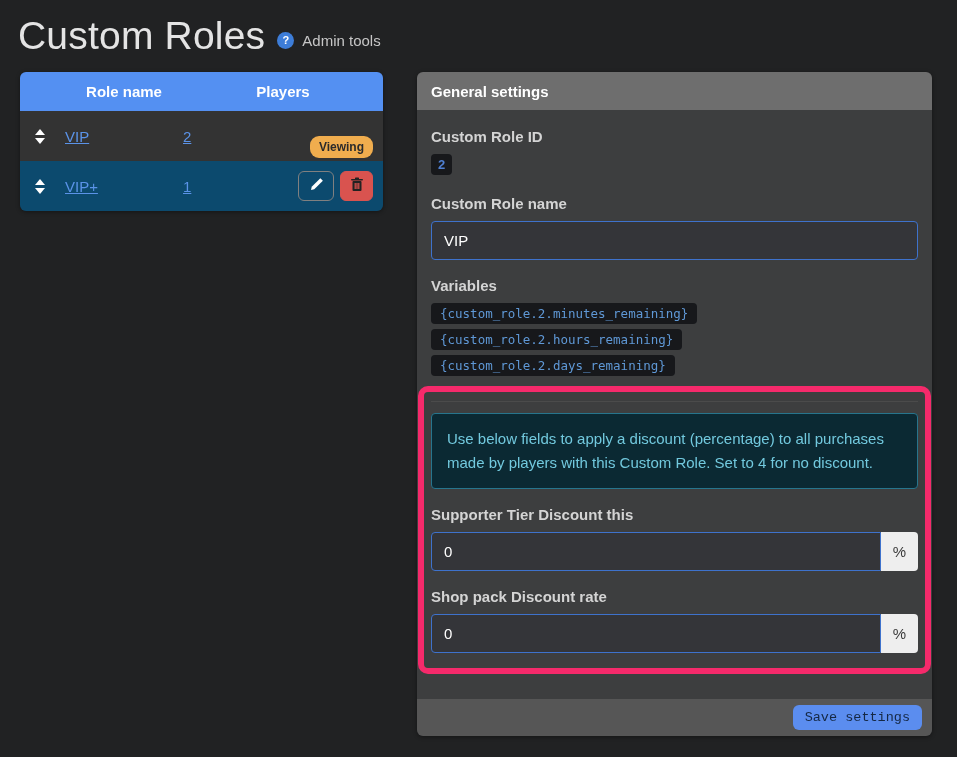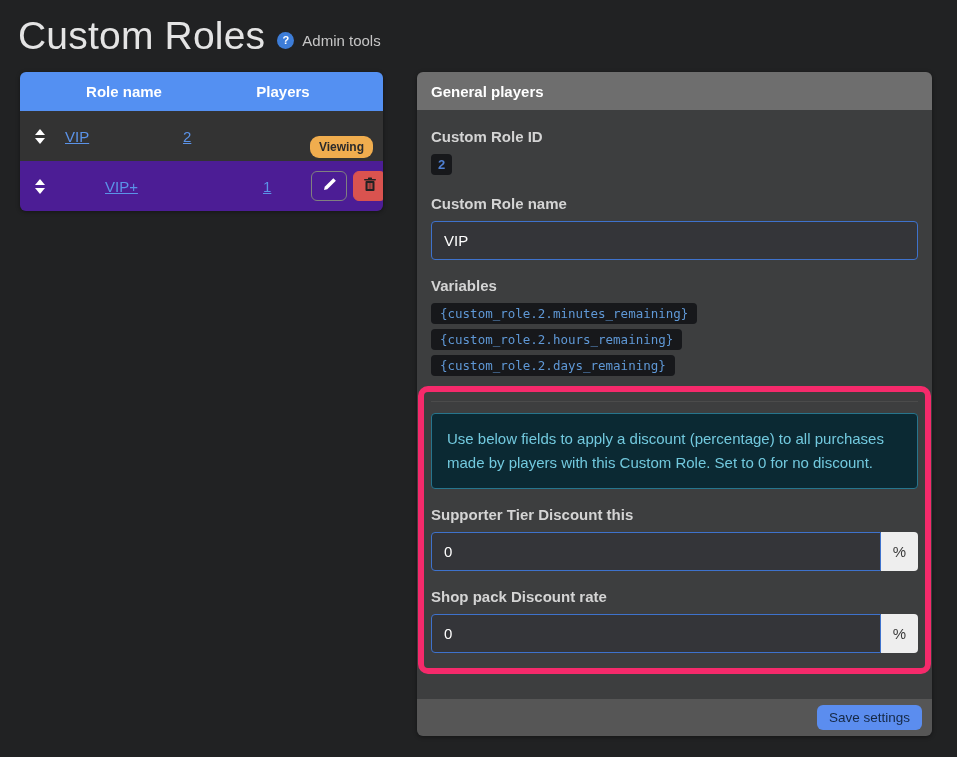--- a/index.html
+++ b/index.html
@@ -33,21 +33,21 @@
     background:#5490f2; height:39px;
     display:grid; grid-template-columns:45px 118px 1fr; align-items:center;
     color:#fff; font-size:15px; font-weight:bold;text-align:center;
   }
   .roles-row {
     height:50px;
     display:grid; grid-template-columns:45px 118px 1fr auto; align-items:center;
     padding-right:10px;
   }
   .roles-row.odd  { background:#333333; }
-  .roles-row.even { background:#4c1d95;gap:40px; }
+  .roles-row.even { background:#0c4a6e; }
   .drag-handle { display:flex; flex-direction:column; align-items:center; gap:3px; cursor:grab; margin-left:14px; width:12px; }
   .tri-up   { width:0; height:0; border-left:5px solid transparent; border-right:5px solid transparent; border-bottom:6px solid #fff; }
   .tri-down { width:0; height:0; border-left:5px solid transparent; border-right:5px solid transparent; border-top:6px solid #fff; }
   a.cell-link { color:#5b93e8; font-size:15px; text-decoration:underline; cursor:pointer; }
   .viewing-badge {
     justify-self:end;
     background:#f0ad4e; color:#2b2b2b; font-size:12px; font-weight:bold;
     padding:4px 9px; border-radius:9px;margin-top:21px;
   }
   .row-actions { display:flex; gap:6px; justify-self:end; }
@@ -104,21 +104,21 @@
     border-radius:0 4px 4px 0;
   }
 
   
   .panel-footer {
     background:#565656; height:37px; display:flex; align-items:center;
     justify-content:flex-end; padding:0 10px;
   }
   .save-btn {
     background:#5b8def; color:#152844; border:none; border-radius:6px;
-    font-size:13.5px; font-family:Liberation Sans, sans-serif;
+    font-size:13.5px; font-family:Liberation Mono, monospace;
     padding:5px 12px; cursor:pointer;
   }
 </style>
 </head>
 <body>
 
 <div class="page-header">
   <span class="page-title">Custom Roles</span>
   <span class="help-icon">?</span>
   <span class="page-subtitle">Admin tools</span>
@@ -168,39 +168,39 @@
               <rect x="6.4" y="6" width="1.2" height="6" fill="#d9534f"></rect>
               <rect x="8.2" y="6" width="1.2" height="6" fill="#d9534f"></rect>
             </svg>
           </span>
         </button>
       </span>
     </div>
   </div>
 
   <div class="panel">
-    <div class="panel-header">General players</div>
+    <div class="panel-header">General settings</div>
 
     <div class="panel-body">
 
       <div class="field-label">Custom Role ID</div>
       <span class="id-badge">2</span>
 
       <div class="field-label" style="margin-top:14px;">Custom Role name</div>
       <input class="text-input" type="text" value="VIP" style="">
 
       <div class="field-label" style="margin-top:17px;">Variables</div>
       <span class="var-chip">{custom_role.2.minutes_remaining}</span>
       <span class="var-chip">{custom_role.2.hours_remaining}</span>
       <span class="var-chip">{custom_role.2.days_remaining}</span>
 
       
       <div class="highlight-section">
         <hr class="divider">
-        <div class="info-box">Use below fields to apply a discount (percentage) to all purchases made by players with this Custom Role. Set to 0 for no discount.</div>
+        <div class="info-box">Use below fields to apply a discount (percentage) to all purchases made by players with this Custom Role. Set to 4 for no discount.</div>
 
         <div class="field-label" style="margin-top:17px;">Supporter Tier Discount this</div>
         <div class="input-group">
           <input class="text-input" type="text" value="0" style="">
           <span class="input-addon">%</span>
         </div>
 
         <div class="field-label" style="margin-top:17px;">Shop pack Discount rate</div>
         <div class="input-group">
           <input class="text-input" type="text" value="0" style="">

